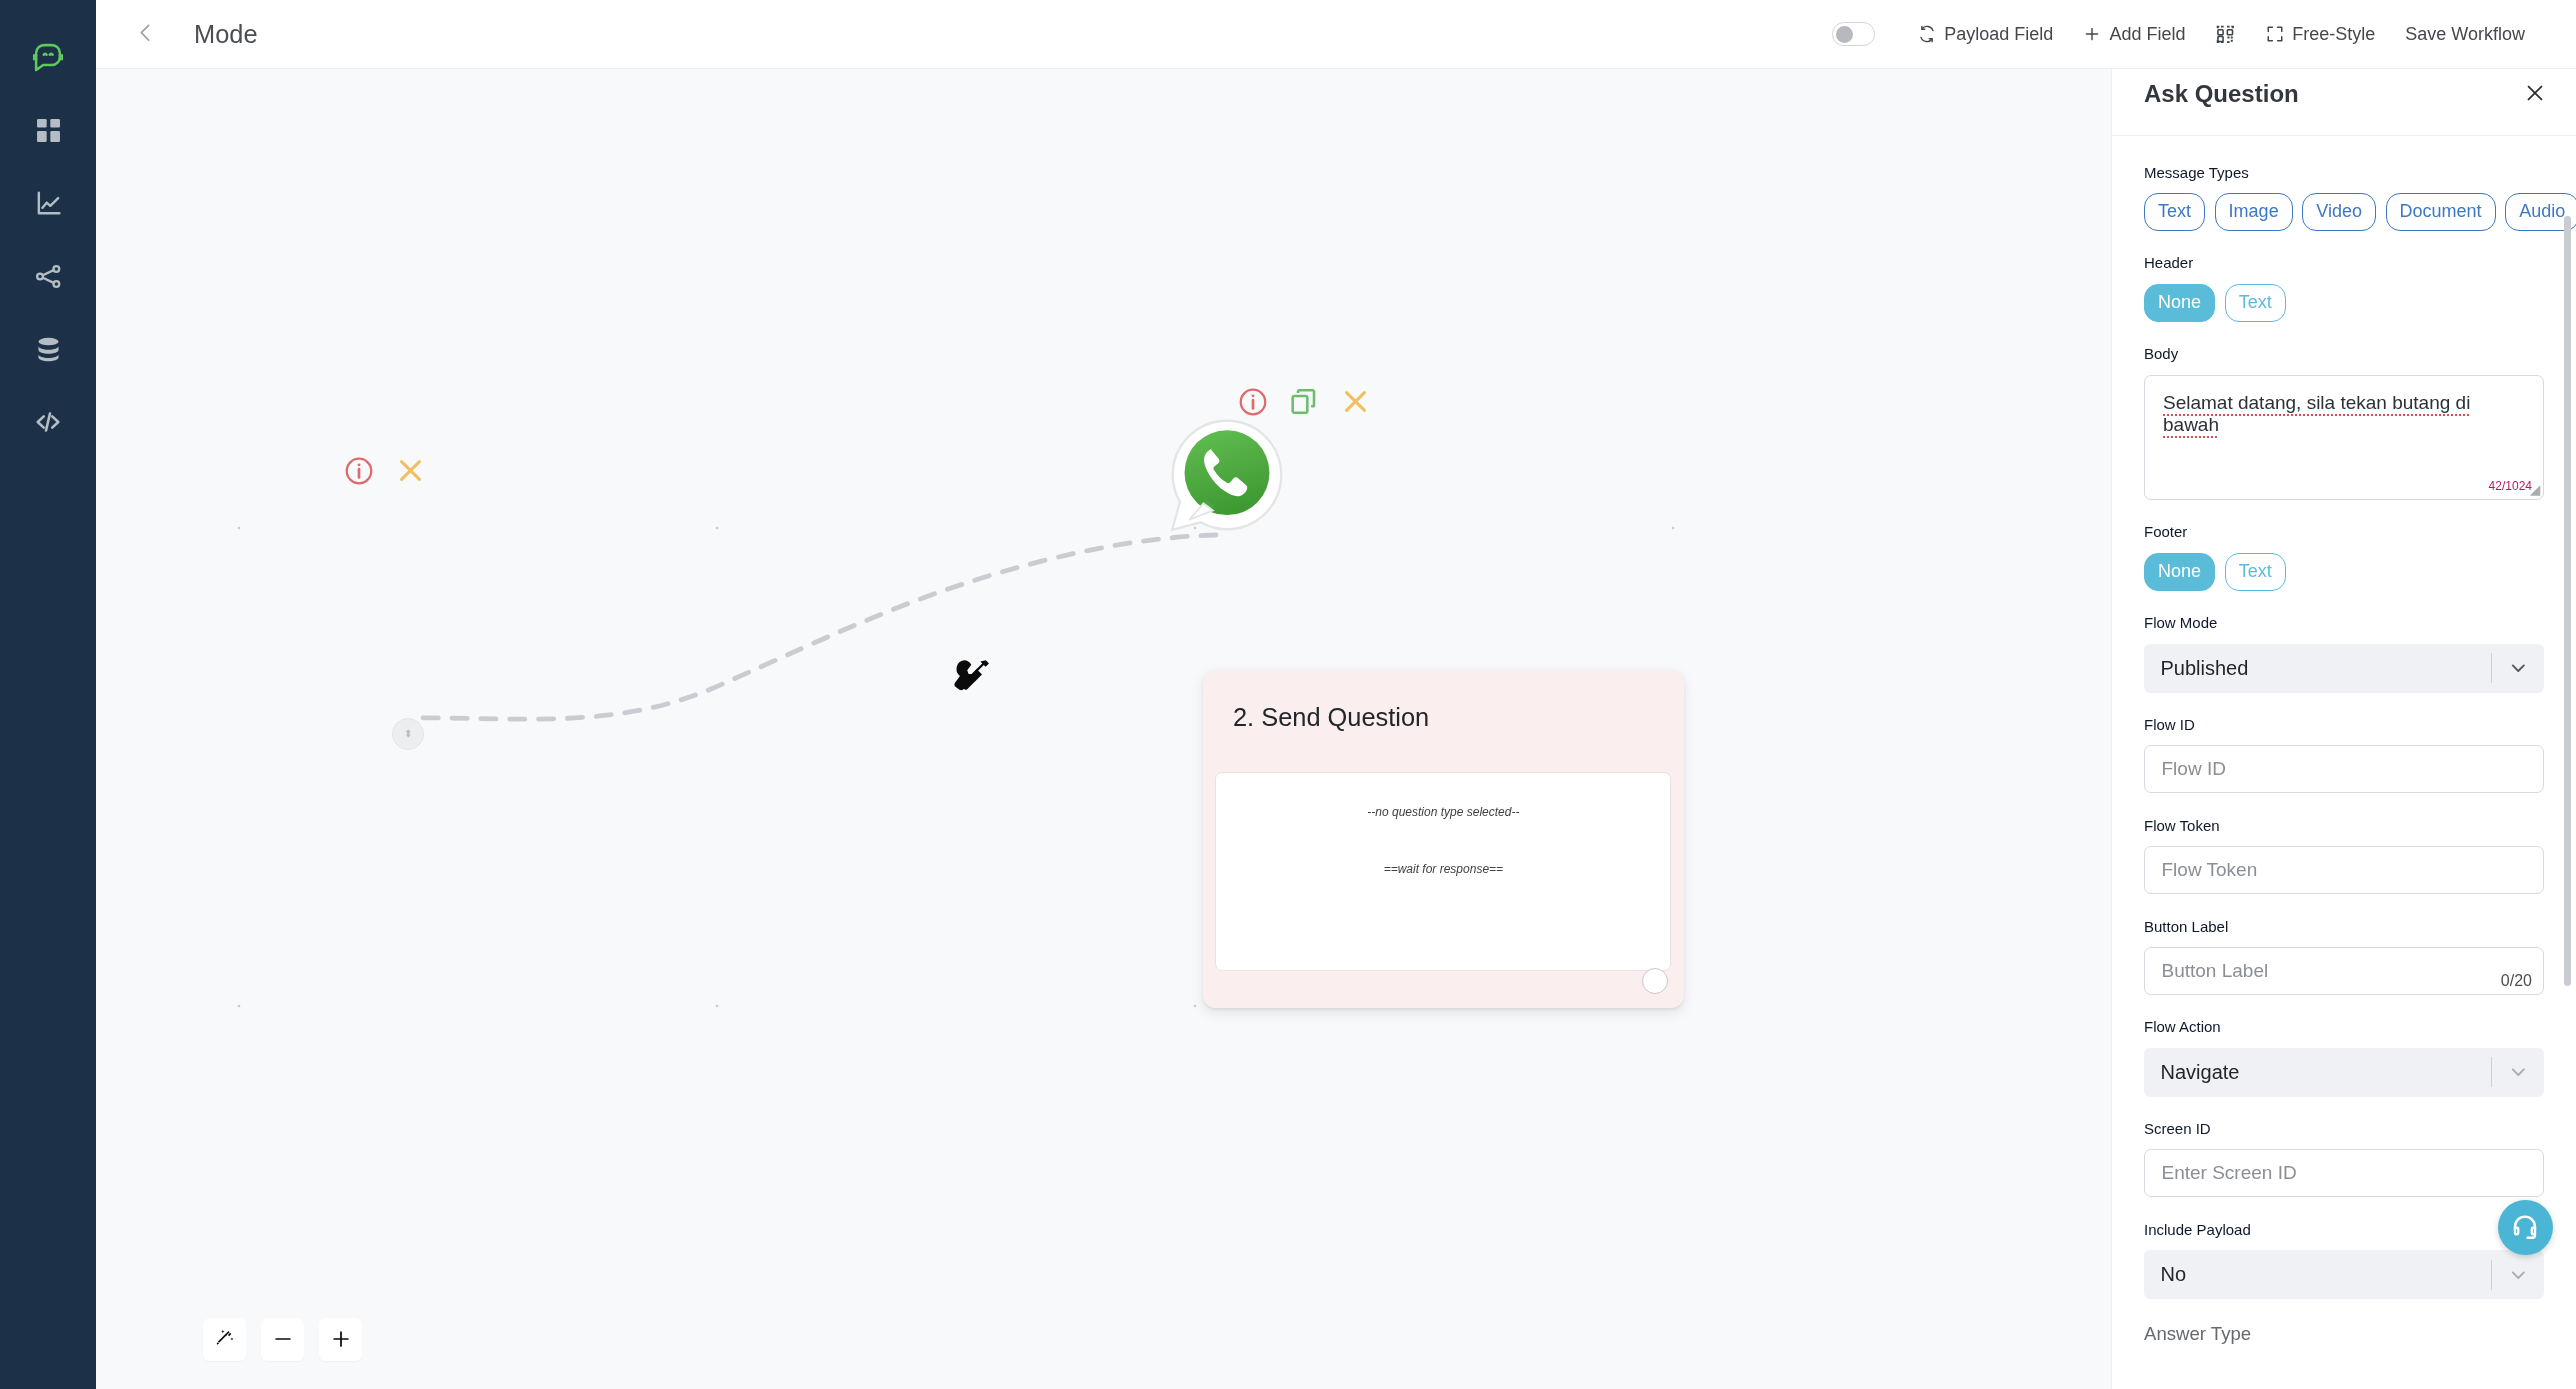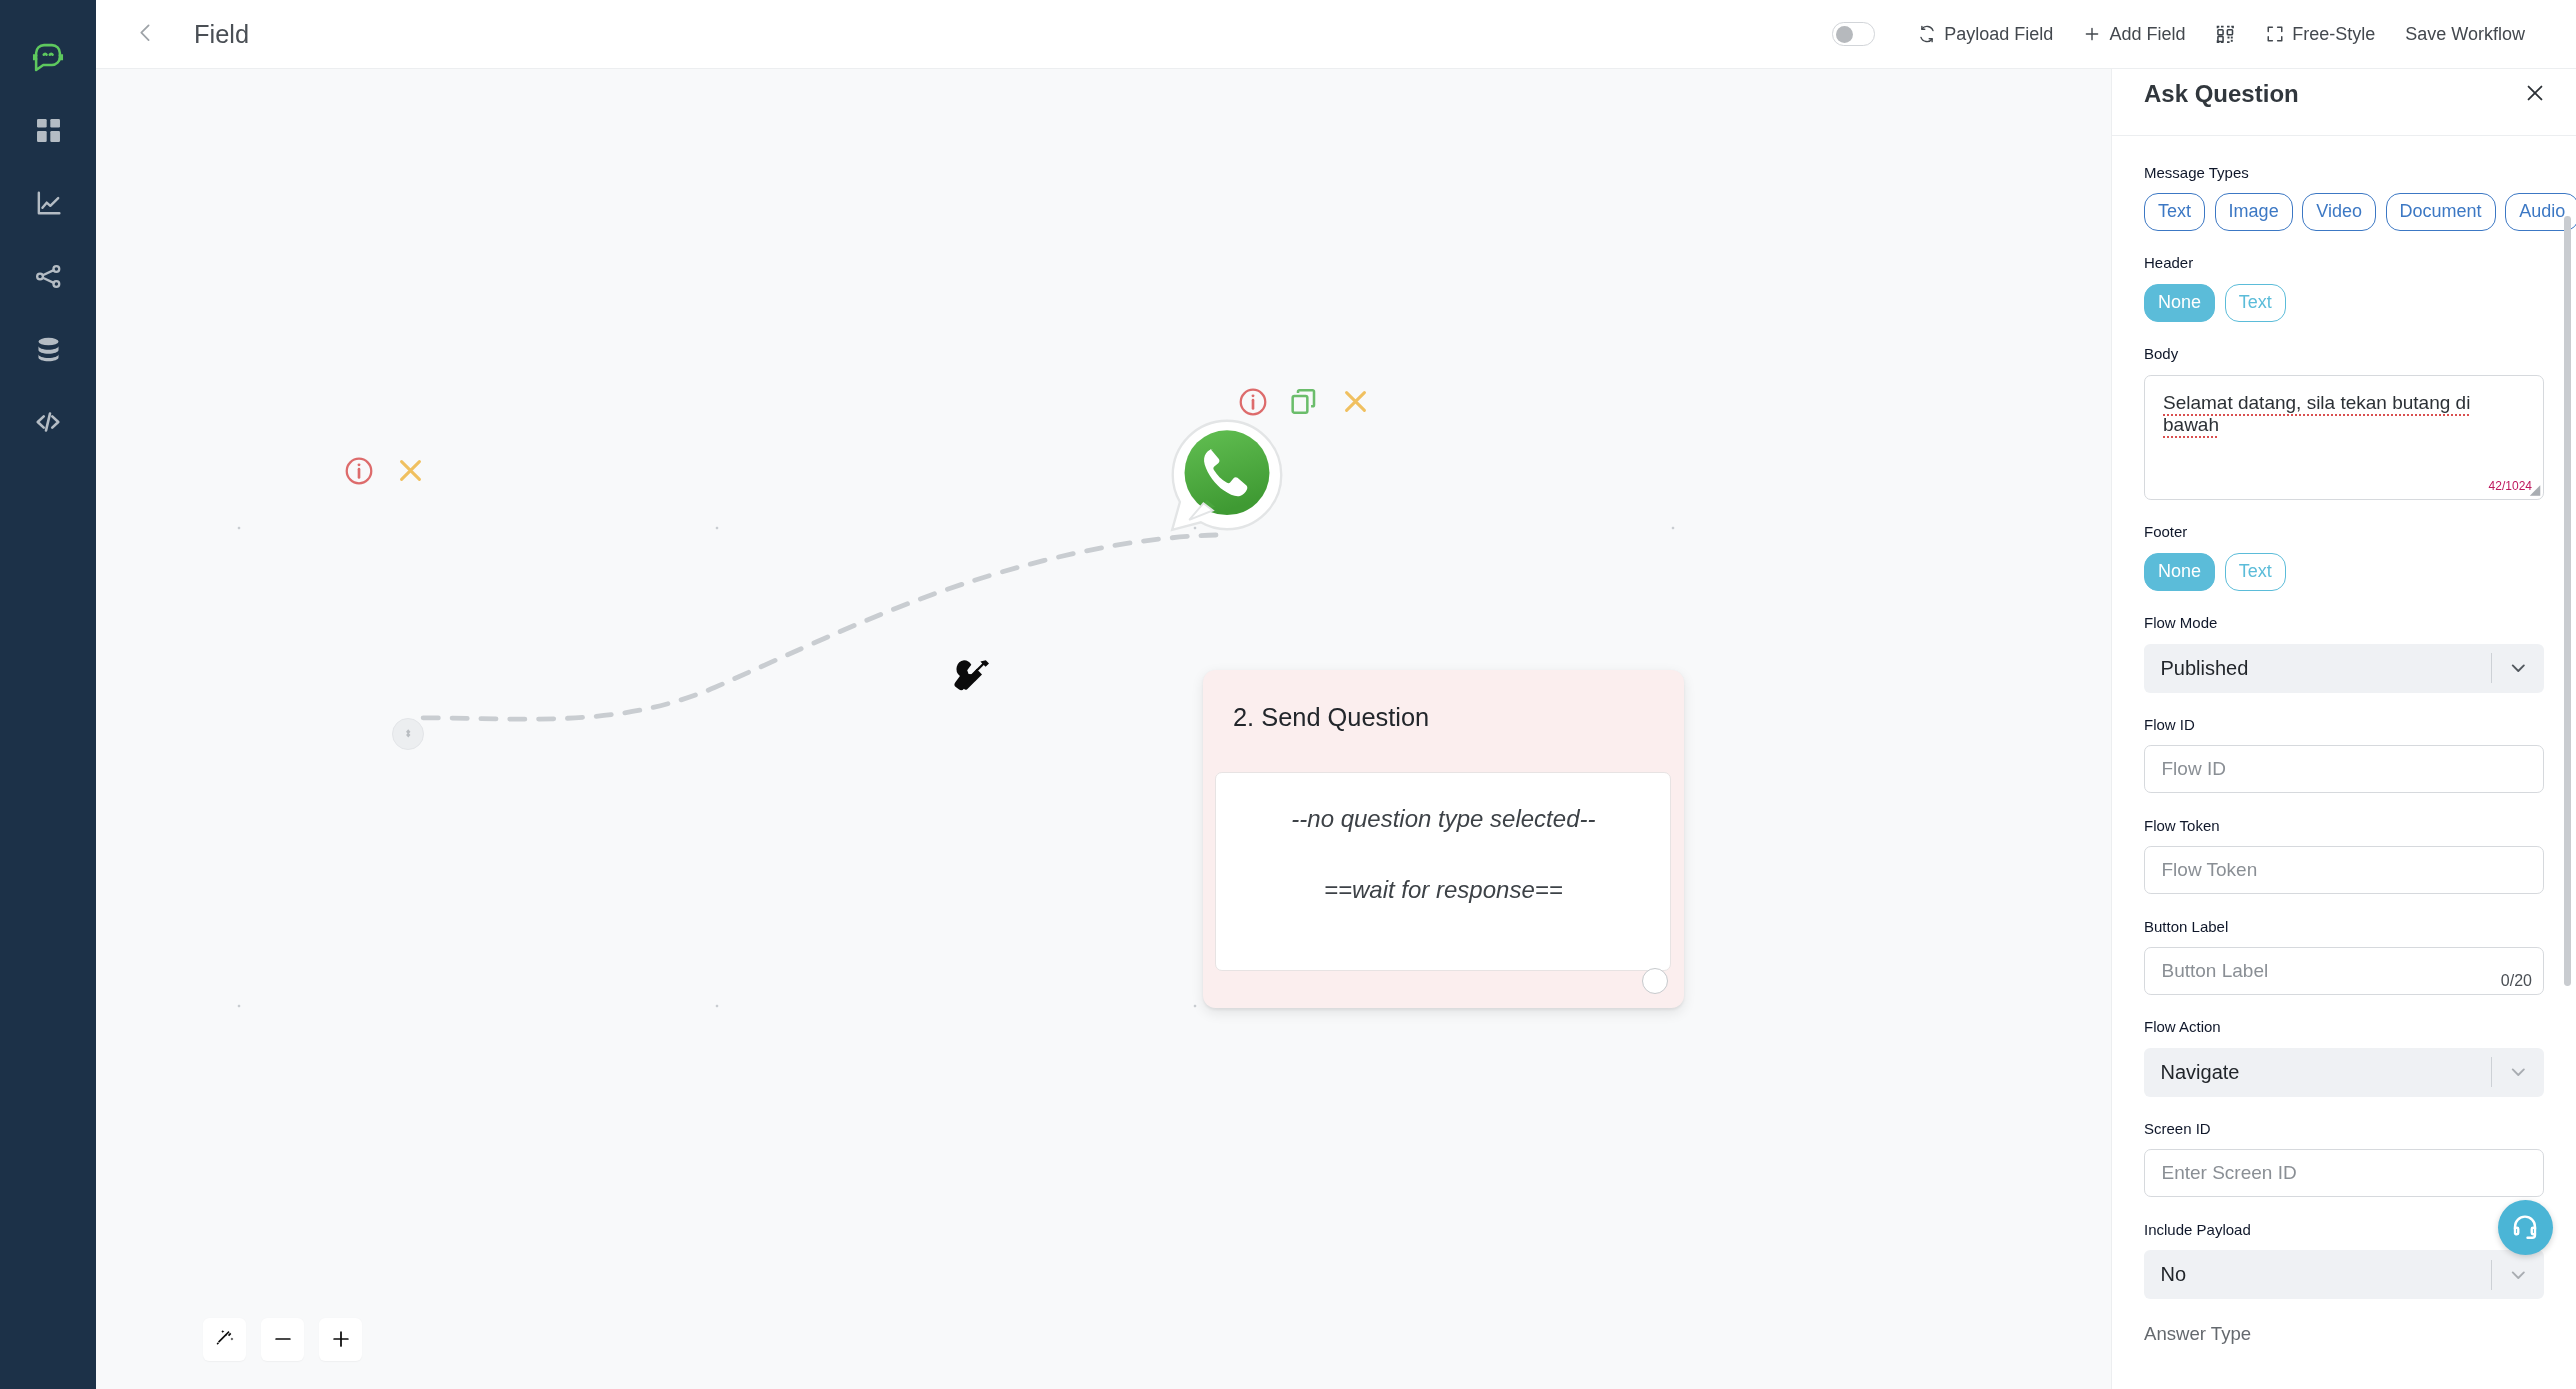--- a/index.html
+++ b/index.html
@@ -117,21 +117,21 @@
     font-size: 25.4px; color: #22262b; font-weight: 400;
   }
   #node3-body {
     position: absolute; left: 12.4px; top: 102px;
     width: 456px; height: 199px;
     background: #ffffff; border: 1px solid #e7e3e3; border-radius: 6.9px;
     display:flex; flex-direction: column; align-items:center;
     padding-top: 32px;
   }
   #node3-body .line {
-    font-size: 24px; font-style: italic; color: #3d4247;
+    font-size: 12px; font-style: italic; color: #3d4247;
     text-align: center;
   }
   #node3-body .line.second { margin-top: 43px; }
   #node3-handle {
     position: absolute; right: 16.5px; bottom: 13.7px;
     width: 26px; height: 26px; border-radius: 50%;
     background: #ffffff; border: 1.7px solid #c6c9cc;
   }
 
   
@@ -312,21 +312,21 @@
   </div>
 
   <div id="topbar">
     <div id="back-chevron">
       <span>
         <svg width="23.4" height="23.4" viewBox="0 0 24 24" fill="none" stroke="#9ea3a8" stroke-width="1.8" stroke-linecap="round" stroke-linejoin="round">
           <path d="M15 4.5L7.5 12l7.5 7.5"></path>
         </svg>
       </span>
     </div>
-    <div id="page-title">Field</div>
+    <div id="page-title">Mode</div>
 
     <div id="topbar-right">
       <div class="toggle">
         <div class="knob"></div>
       </div>
 
       <div class="tb-btn">
         <span class="ico">
           <svg width="18" height="18" viewBox="0 0 24 24" fill="none" stroke="#43484e" stroke-width="1.9" stroke-linecap="round" stroke-linejoin="round">
             <path d="M20 7.5a8.5 8.5 0 0 0-14.8-2.2"></path>

